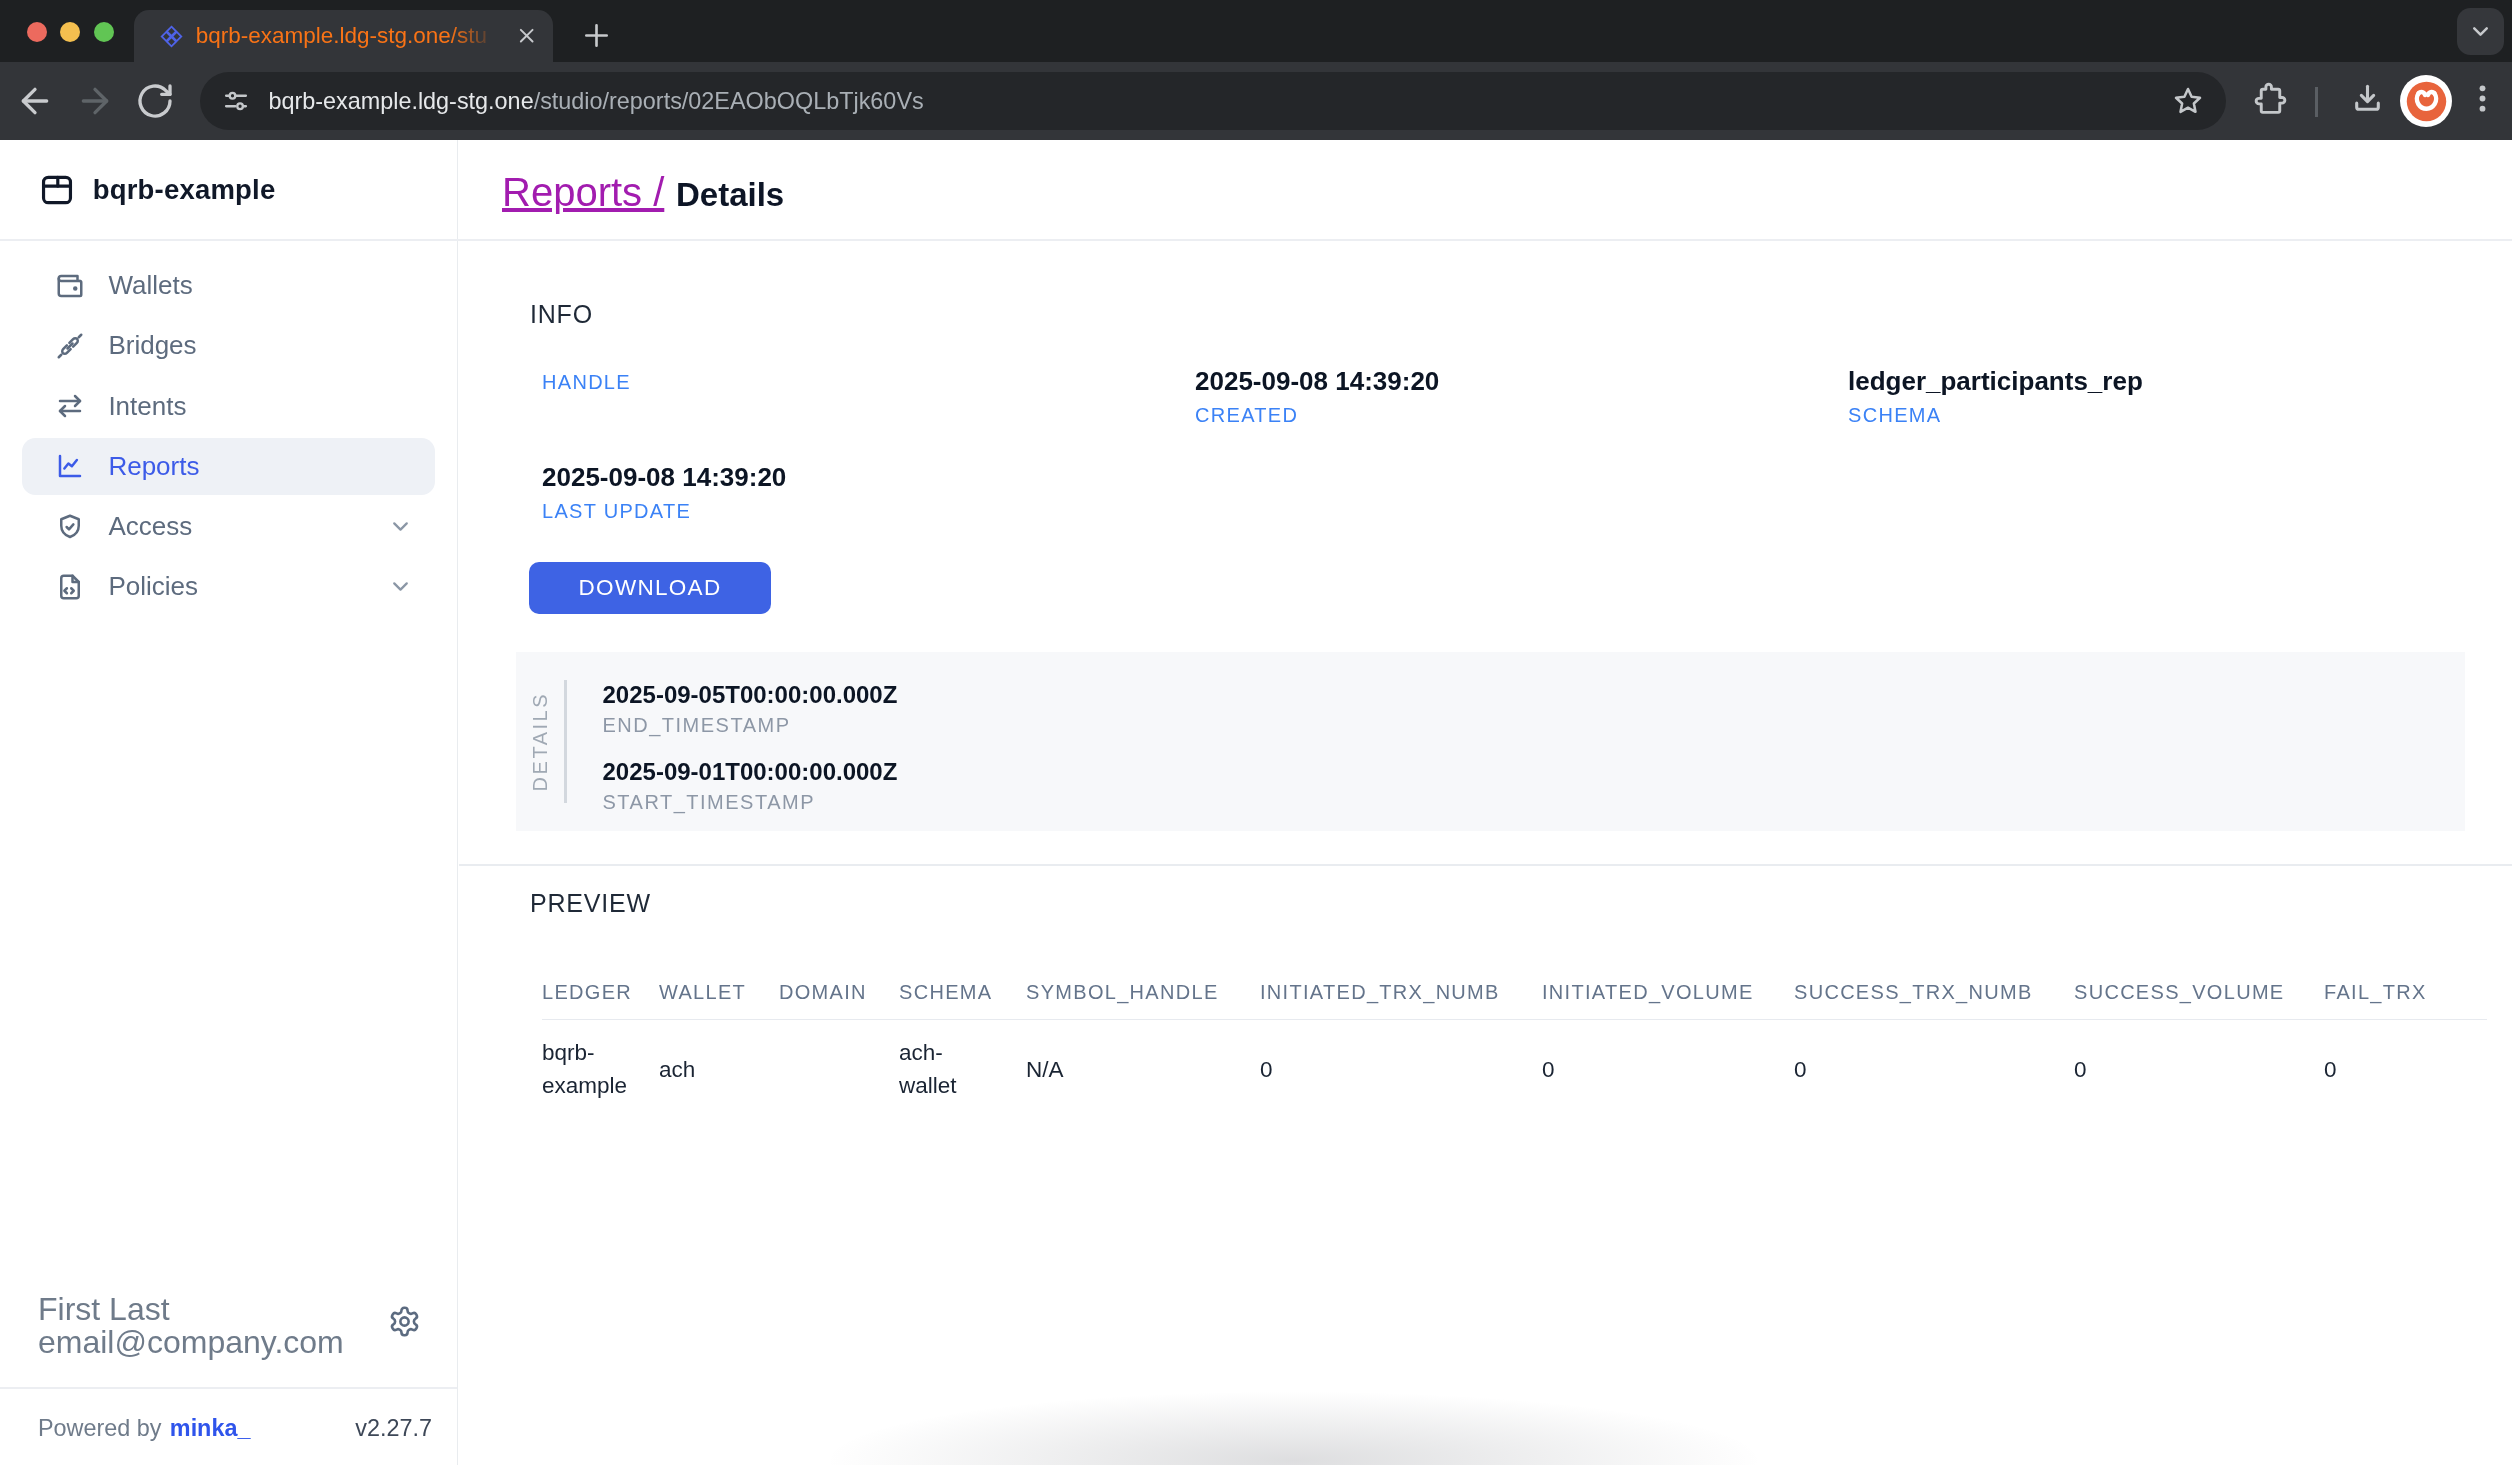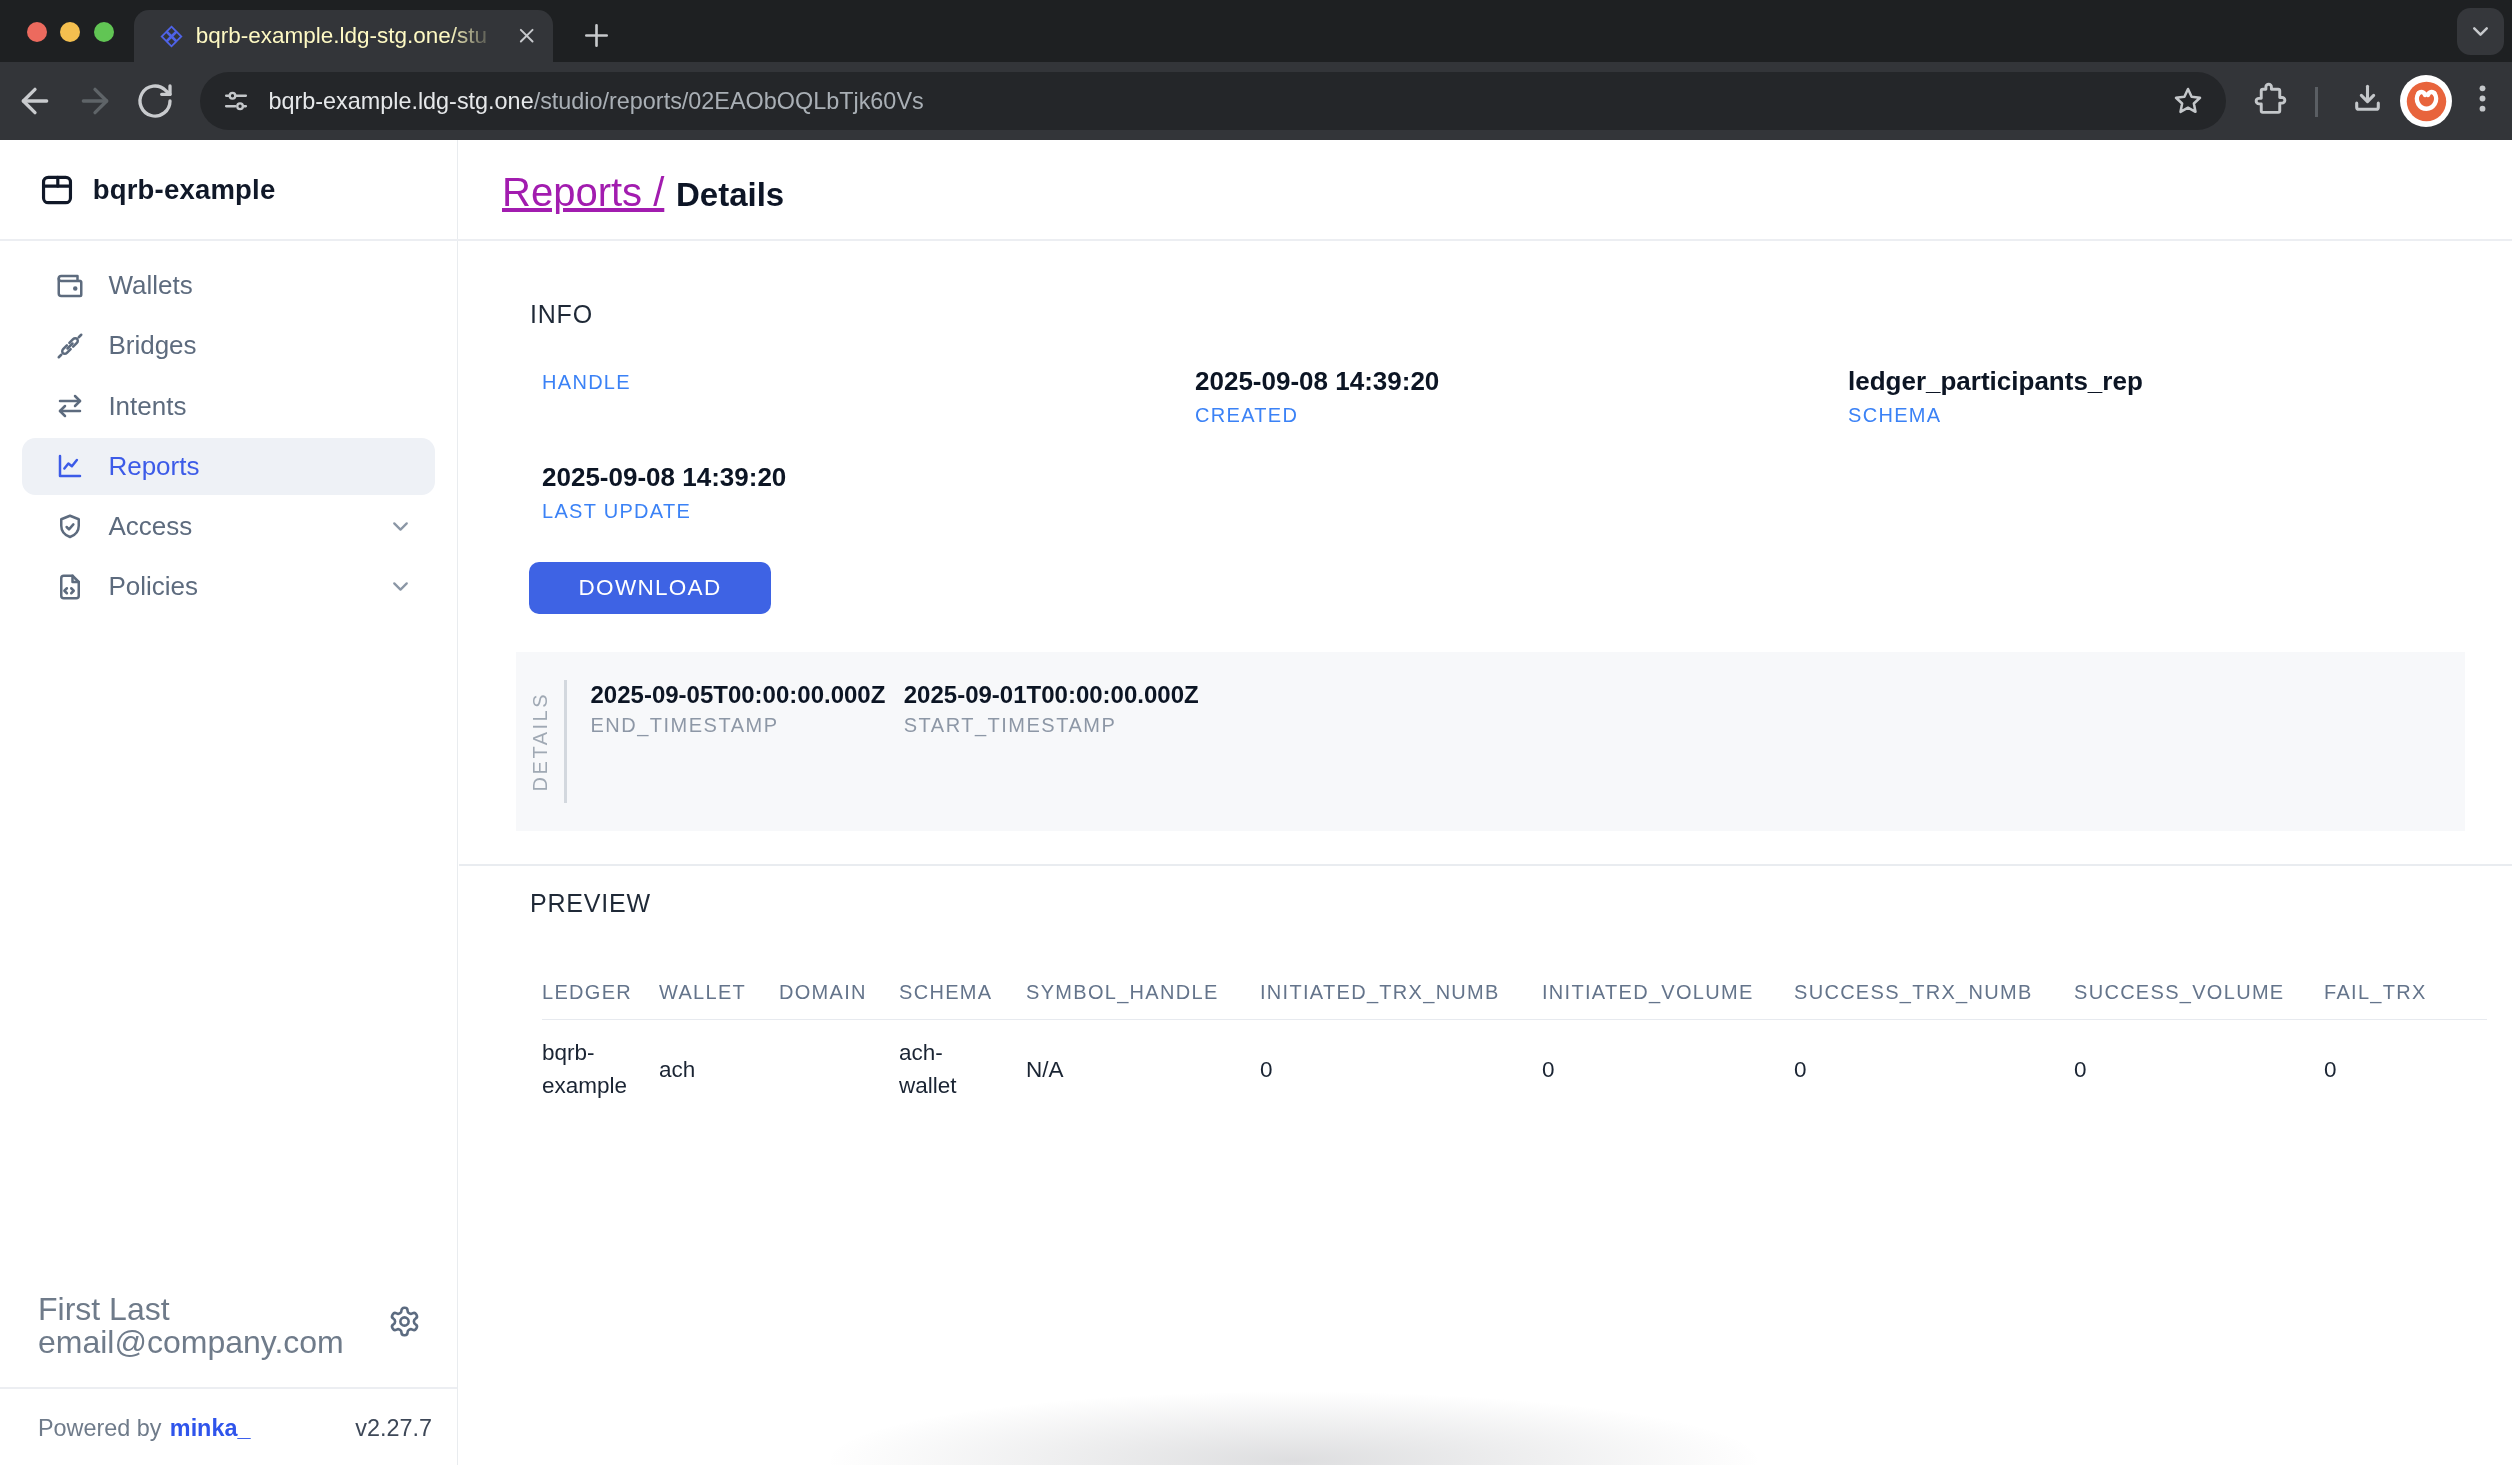--- a/index.html
+++ b/index.html
@@ -7,21 +7,21 @@
   .window{position:relative;width:2512px;height:1466px;background:#fff;overflow:hidden;}
 
   
   .tabstrip{position:absolute;top:0;left:0;right:0;height:62px;background:#1e2022;}
   .traffic{position:absolute;top:22px;left:27px;display:flex;gap:13.4px;}
   .traffic span{width:20px;height:20px;border-radius:50%;display:block;}
   .tl-red{background:#ec6a5e;} .tl-yellow{background:#f4bf4f;} .tl-green{background:#61c554;}
   .tab{position:absolute;left:134px;top:10px;width:419px;height:52px;background:#333539;
     border-radius:15px 15px 0 0;display:flex;align-items:center;padding:0 15px;box-sizing:border-box;}
   .tab-favicon{width:25px;height:25px;margin:0 11.7px 0 10px;flex:0 0 auto;}
-  .tab-title{color:#fef9c3;font-size:22.5px;white-space:nowrap;overflow:hidden;flex:1;
+  .tab-title{color:#f97316;font-size:22.5px;white-space:nowrap;overflow:hidden;flex:1;
     -webkit-mask-image:linear-gradient(to right,#000 82%,transparent 97%);
     mask-image:linear-gradient(to right,#000 82%,transparent 97%);}
   .tab-close{color:#c7c9cc;font-size:25px;line-height:25px;margin-left:8.3px;flex:0 0 auto;cursor:default;}
   .newtab{position:absolute;left:579px;top:18.4px;width:35px;height:35px;color:#c7c9cc;}
   .strip-chevron{position:absolute;right:8.3px;top:7.5px;width:47px;height:47px;border-radius:13.4px;
     background:#35373b;display:flex;align-items:center;justify-content:center;color:#c7c9cc;}
   .toolbar{position:absolute;top:62px;left:0;right:0;height:78px;background:#333539;}
   .nav-btn{position:absolute;top:19px;width:40px;height:40px;color:#c9cbce;}
   .nav-btn.disabled{color:#5f6468;}
   .omnibox{position:absolute;left:200px;top:10px;width:2026px;height:58px;border-radius:30px;
@@ -70,21 +70,21 @@
   .f-label{font-size:20px;font-weight:500;color:#3b82f6;letter-spacing:1.3px;line-height:25px;margin-top:5px;}
   .download-btn{position:absolute;left:70px;top:422px;width:242px;height:52px;border:none;border-radius:10px;
     background:#3e63e4;color:#fff;font-size:22.5px;font-weight:500;letter-spacing:1.3px;
     font-family:"Liberation Sans",sans-serif;display:flex;align-items:center;justify-content:center;}
   .details-panel{position:absolute;left:57px;top:512px;width:1949px;height:179px;background:#f7f8fa;
     display:flex;align-items:stretch;padding:28px 0;box-sizing:border-box;}
   .v-label{width:48px;display:flex;align-items:center;justify-content:center;}
   .v-label span{writing-mode:vertical-rl;transform:rotate(180deg);font-size:20px;color:#a0a9b4;
     letter-spacing:2.5px;font-weight:500;}
   .v-line{width:2.5px;background:#d3d8de;}
-  .details-fields{margin-left:24px;display:flex;flex-direction:row;gap:18.4px;}
+  .details-fields{margin-left:36px;display:flex;flex-direction:column;gap:18.4px;}
   .details-fields .f-value{font-size:24px;line-height:30px;}
   .details-fields .f-label{margin-top:3.3px;letter-spacing:1.5px;color:#8d97a6;}
   .mid-divider{position:absolute;left:0;right:0;top:724px;height:1.7px;background:#e9ecf0;}
   .preview-heading{position:absolute;left:71px;top:749px;}
   .preview-table{position:absolute;left:83px;top:826px;width:1945px;border-collapse:collapse;table-layout:fixed;}
   .preview-table th{font-size:20px;font-weight:500;color:#64748b;letter-spacing:1.3px;text-align:left;
     padding:0 25px 15px 0;height:38px;vertical-align:bottom;border-bottom:1.7px solid #e7eaef;white-space:nowrap;overflow:hidden;}
   .preview-table td{font-size:22.5px;color:#1a2433;height:98px;vertical-align:middle;
     padding:0 28px 0 0;line-height:33px;word-wrap:break-word;}
   .dock-shadow{position:absolute;left:643px;bottom:-33px;width:1302px;height:175px;pointer-events:none;

